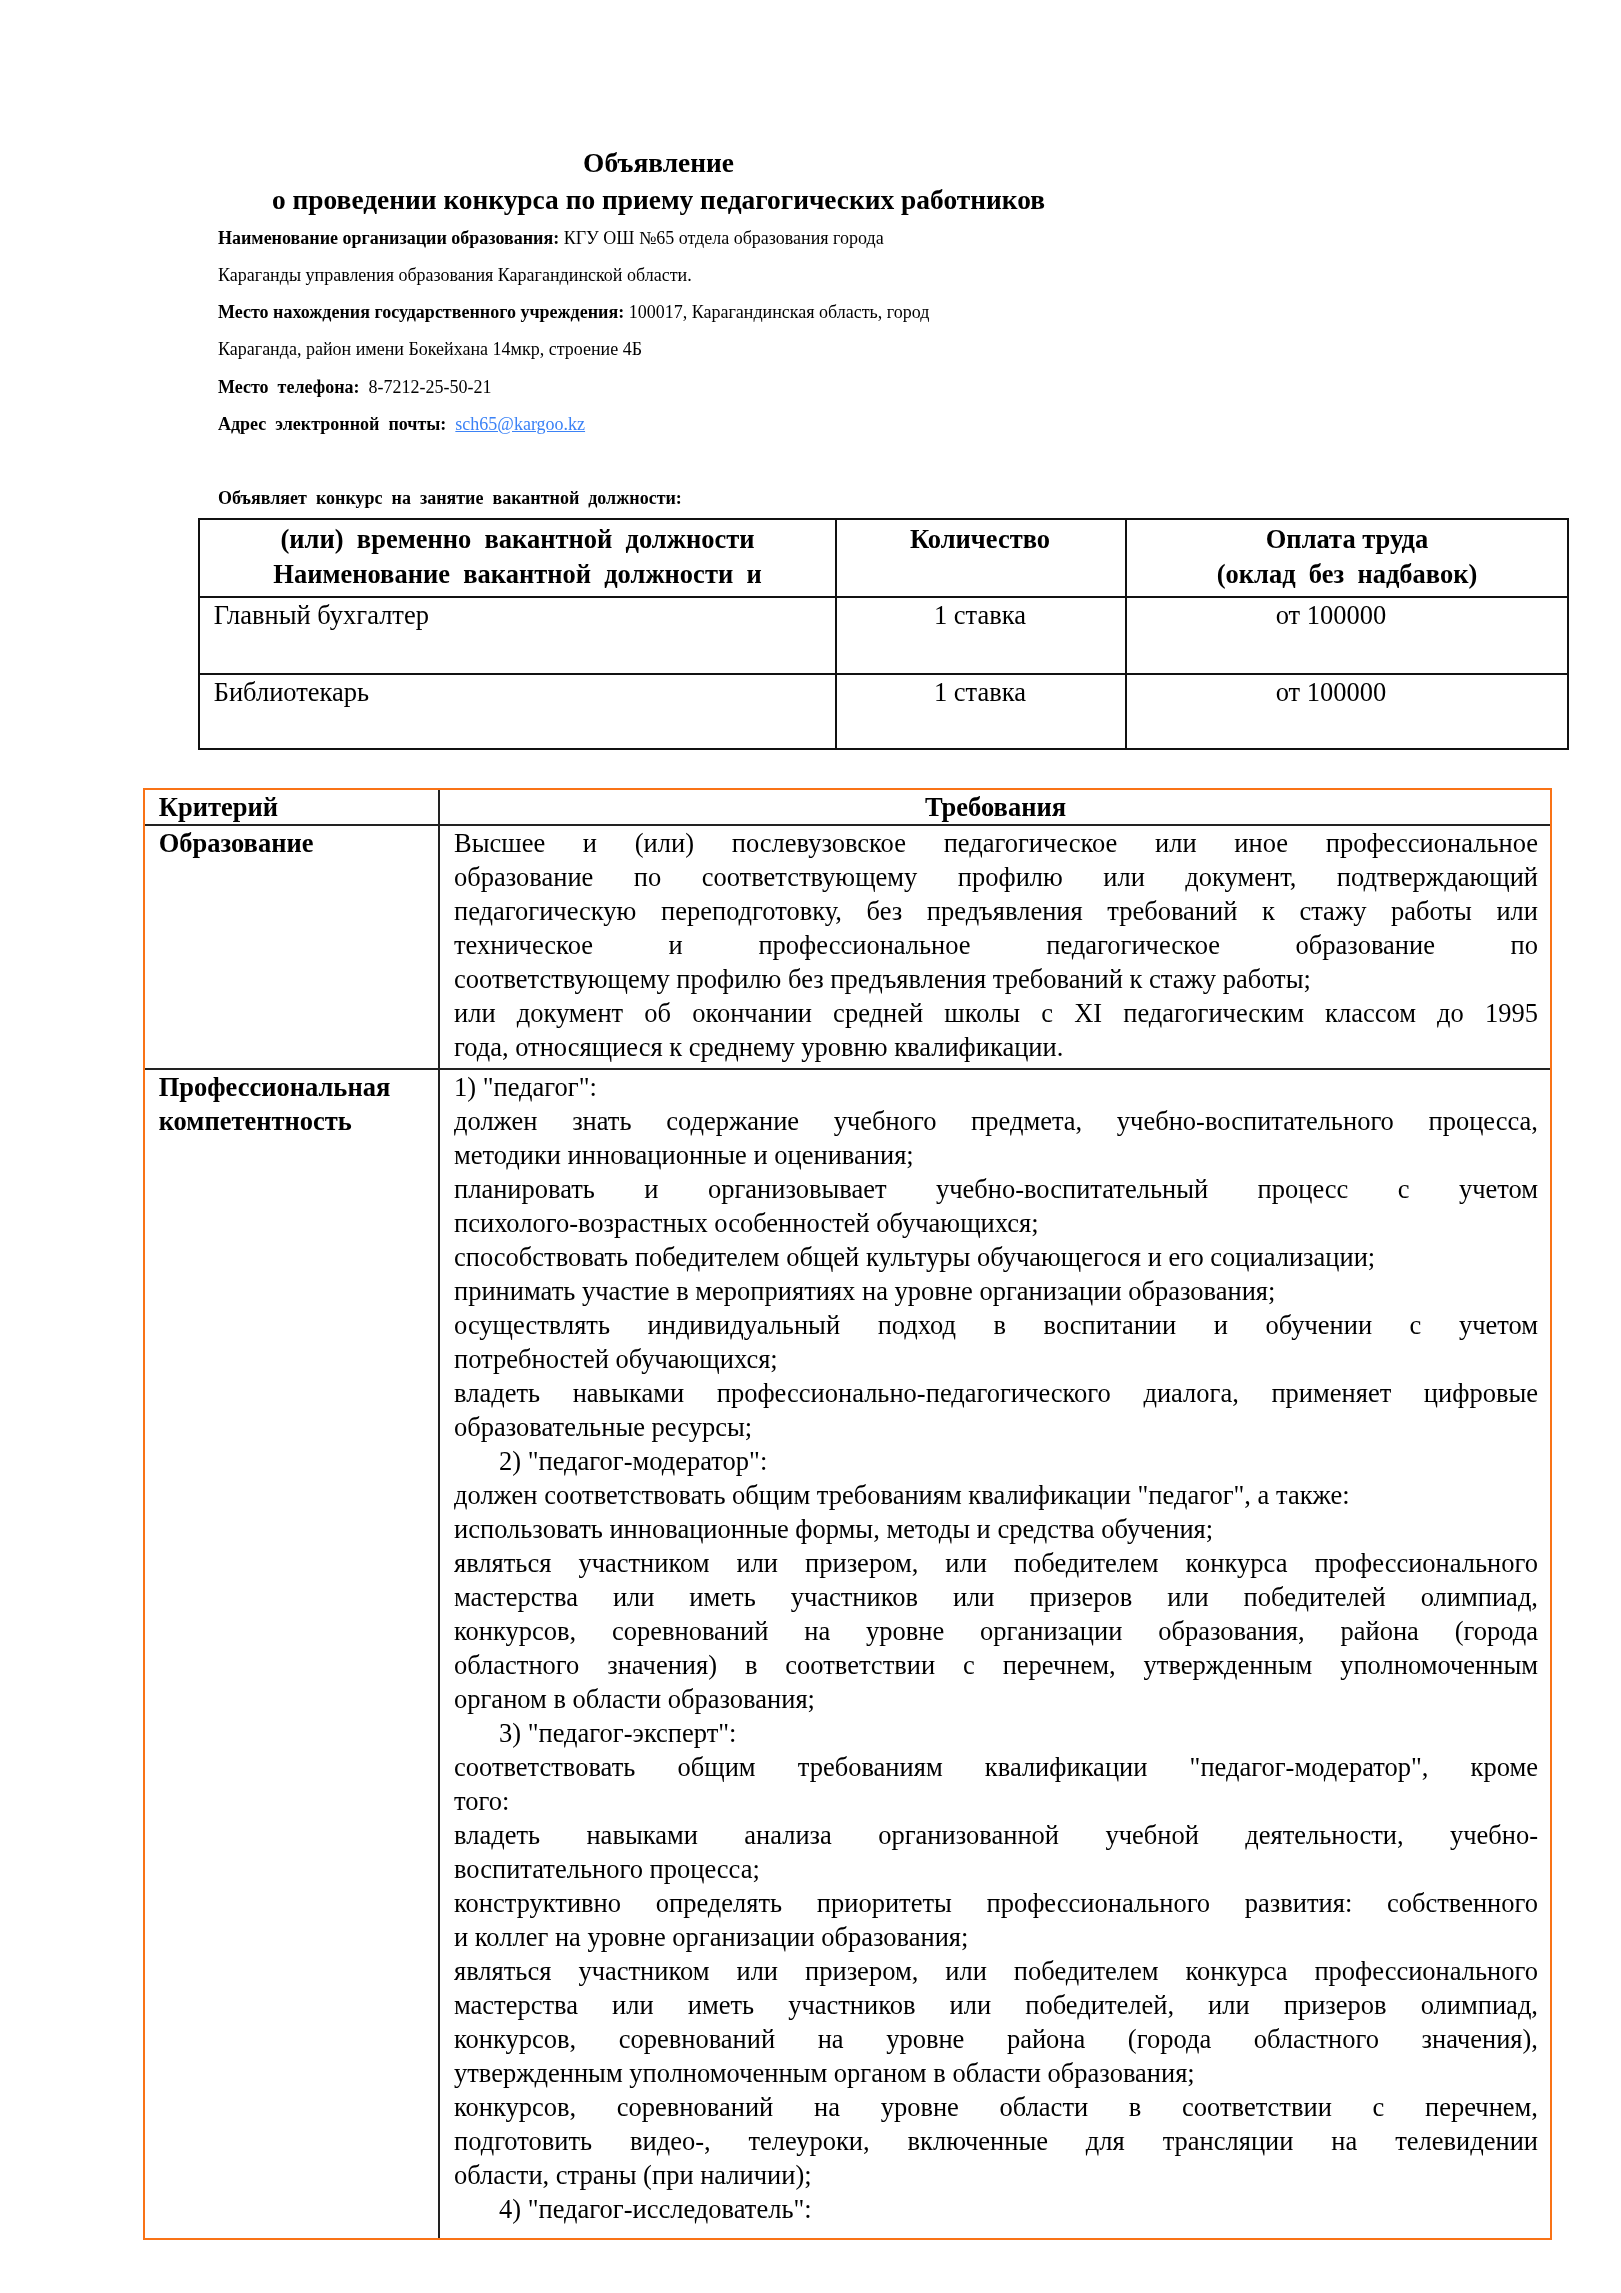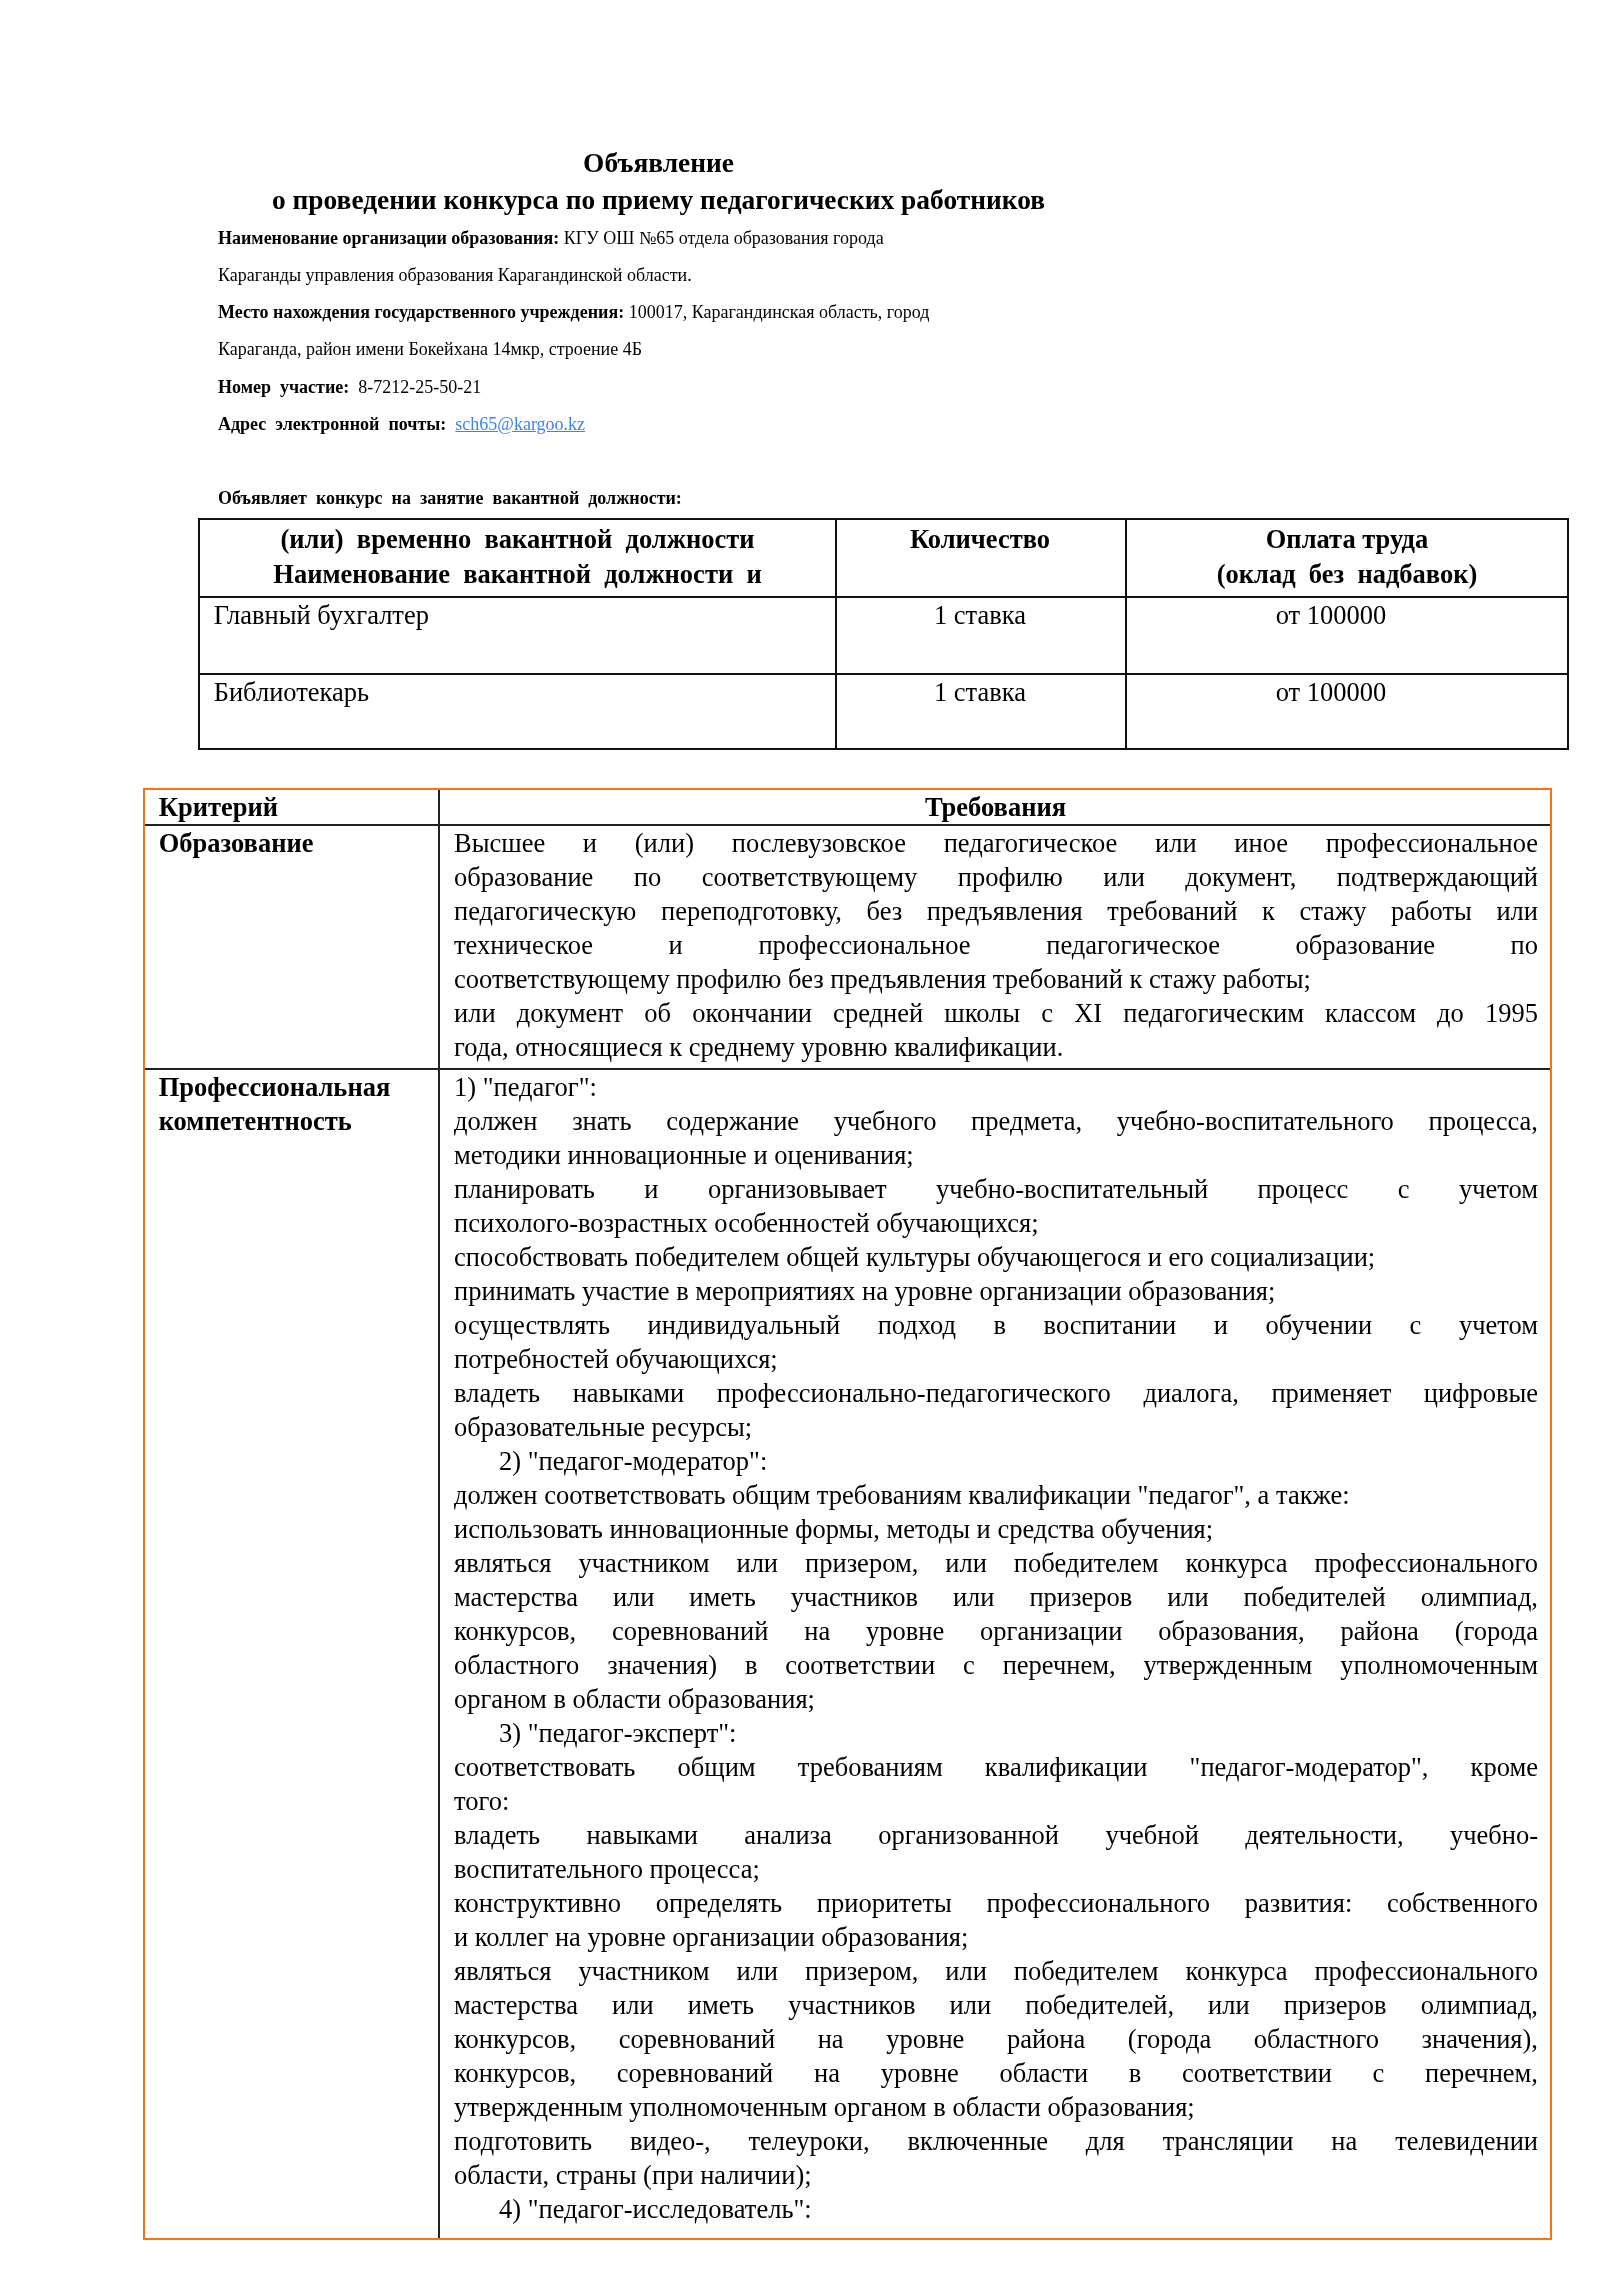--- a/index.html
+++ b/index.html
@@ -42,21 +42,21 @@
   <span class="b">Наименование организации образования:</span><span style="white-space:pre;"> КГУ ОШ №65 отдела образования города</span>
 </div>
 <div class="hline" style="left:218px; top:257px;">Караганды управления образования  Карагандинской области.</div>
 
 <div class="hline" style="left:218px; top:294px;">
   <span class="b">Место нахождения государственного учреждения:</span><span style="white-space:pre;"> 100017, Карагандинская область, город</span>
 </div>
 <div class="hline" style="left:218px; top:331px;">Караганда, район имени Бокейхана 14мкр, строение 4Б</div>
 
 <div class="hline" style="left:218px; top:369px;">
-  <span class="b" style="white-space:pre;">Номер  участие:</span><span style="white-space:pre;">  8-7212-25-50-21</span>
+  <span class="b" style="white-space:pre;">Место  телефона:</span><span style="white-space:pre;">  8-7212-25-50-21</span>
 </div>
 
 <div class="hline" style="left:218px; top:406px;">
   <span class="b" style="white-space:pre;">Адрес  электронной  почты:</span>&nbsp;&nbsp;<a class="email" href="#">sch65@kargoo.kz</a>
 </div>
 
 <div class="hline b" style="left:218px; top:480px; white-space:pre;">Объявляет  конкурс  на  занятие  вакантной  должности:</div>
 
 <div class="vt">
   <div class="vline" style="left:635px;"></div>
@@ -133,20 +133,20 @@
       <div class="ln ind">3) "педагог-эксперт":</div>
       <div class="ln j">соответствовать общим требованиям квалификации "педагог-модератор", кроме</div>
       <div class="ln">того:</div>
       <div class="ln j">владеть навыками анализа организованной учебной деятельности, учебно-</div>
       <div class="ln">воспитательного процесса;</div>
       <div class="ln j">конструктивно определять приоритеты профессионального развития: собственного</div>
       <div class="ln">и коллег на уровне организации образования;</div>
       <div class="ln j">являться участником или призером, или победителем конкурса профессионального</div>
       <div class="ln j">мастерства или иметь участников или победителей, или призеров олимпиад,</div>
       <div class="ln j">конкурсов, соревнований на уровне района (города областного значения),</div>
+      <div class="ln">утвержденным уполномоченным органом в области образования;</div>
       <div class="ln j">конкурсов, соревнований на уровне области в соответствии с перечнем,</div>
-      <div class="ln">утвержденным уполномоченным органом в области образования;</div>
       <div class="ln j">подготовить видео-, телеуроки, включенные для трансляции на телевидении</div>
       <div class="ln">области, страны (при наличии);</div>
       <div class="ln ind">4) "педагог-исследователь":</div>
     </div>
 </div>
 
 
 </body></html>

